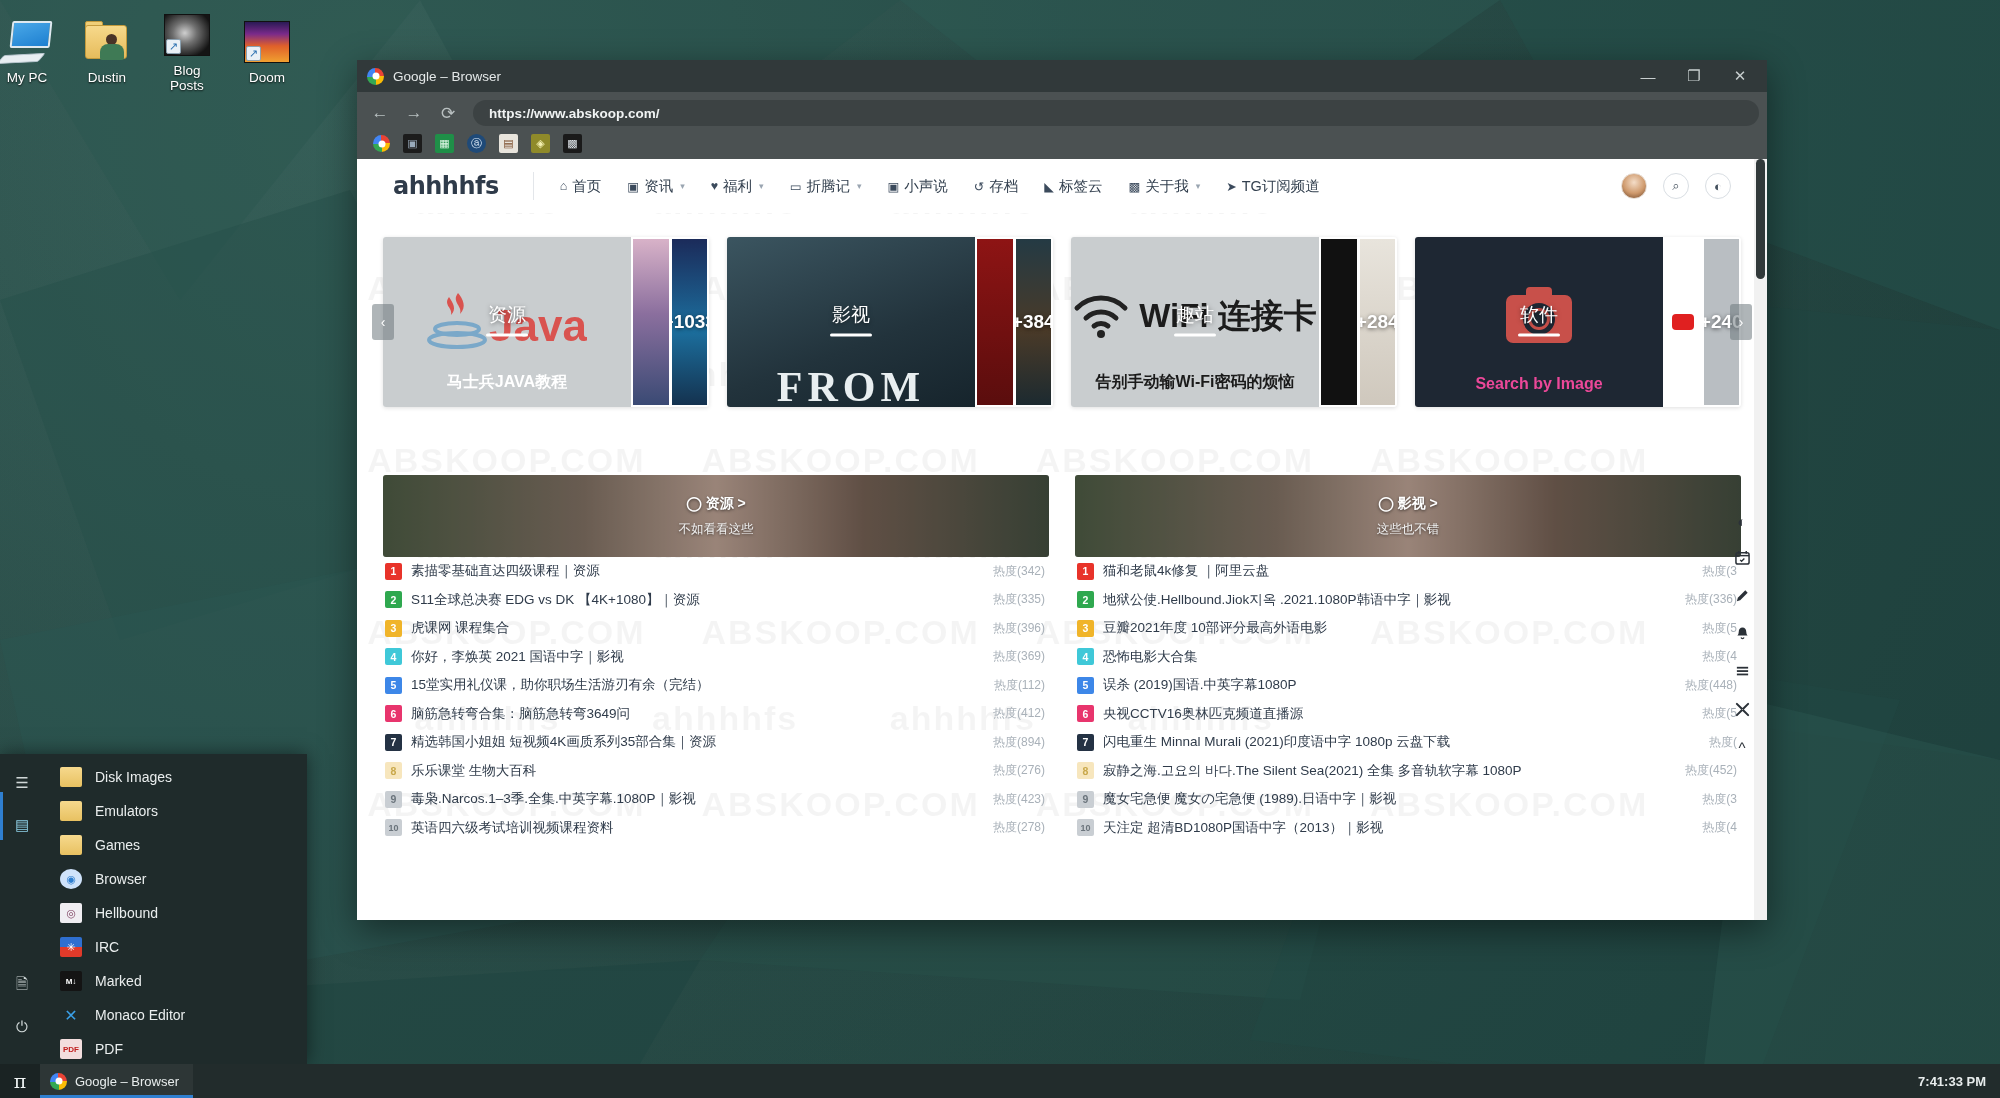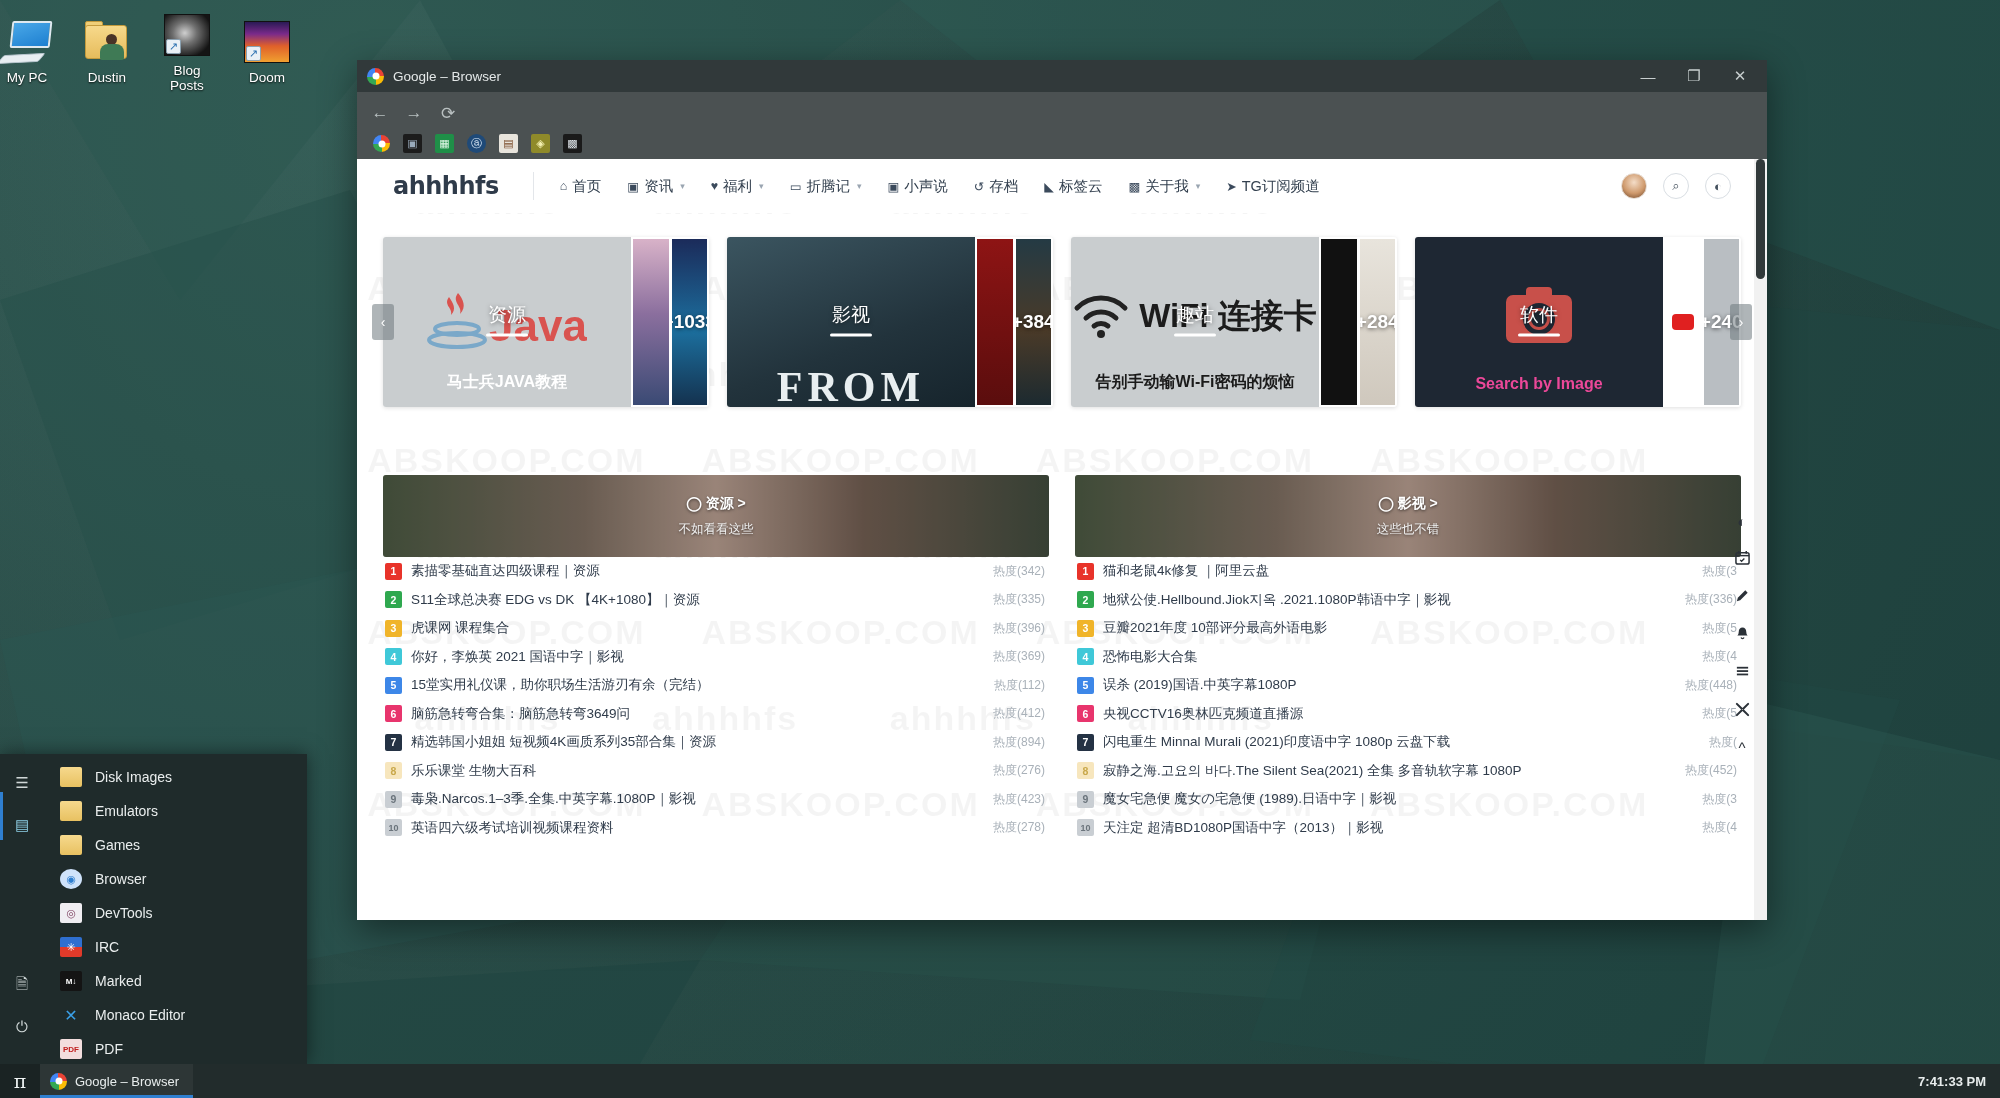--- a/index.html
+++ b/index.html
@@ -443,20 +443,21 @@
     <div class="wbtn">—</div>
     <div class="wbtn">❐</div>
     <div class="wbtn">✕</div>
   </div>
 
   <div class="chrome">
     <div class="urlrow">
       <div class="navbtn">←</div>
       <div class="navbtn">→</div>
       <div class="navbtn">⟳</div>
+      <div class="urlbar">https://www.abskoop.com/</div>
     </div>
     <div class="bmrow">
       <div class="gicon"></div>
       <div class="bm" style="background:#1c1c1c;color:#9ab;">▣</div>
       <div class="bm" style="background:#1f8f48;color:#dff7e6;">▦</div>
       <div class="bm" style="background:#1f4a78;color:#dbe9f7;border-radius:50%;">ⓐ</div>
       <div class="bm" style="background:#e8e4dc;color:#7a4b2a;">▤</div>
       <div class="bm" style="background:#8f8a2a;color:#f4f0b0;">◈</div>
       <div class="bm" style="background:#1a1a1a;color:#dfe5ea;">▩</div>
     </div>
@@ -796,21 +797,21 @@
     <div class="app-item">
       <span class="app-ic folder-ic"></span>
       <span>Games</span>
     </div>
     <div class="app-item">
       <span class="app-ic" style="background:#cfe3fb;border-radius:50%;color:#2f7fd0;">◉</span>
       <span>Browser</span>
     </div>
     <div class="app-item">
       <span class="app-ic" style="background:#f0eef2;color:#7a3b5c;">◎</span>
-      <span>DevTools</span>
+      <span>Hellbound</span>
     </div>
     <div class="app-item">
       <span class="app-ic" style="background:linear-gradient(180deg,#2f6fd0 50%,#e03a2a 50%);color:#fff;">✳</span>
       <span>IRC</span>
     </div>
     <div class="app-item">
       <span class="app-ic" style="background:#141414;color:#fff;font-size:8px;font-weight:bold;">M↓</span>
       <span>Marked</span>
     </div>
     <div class="app-item">

